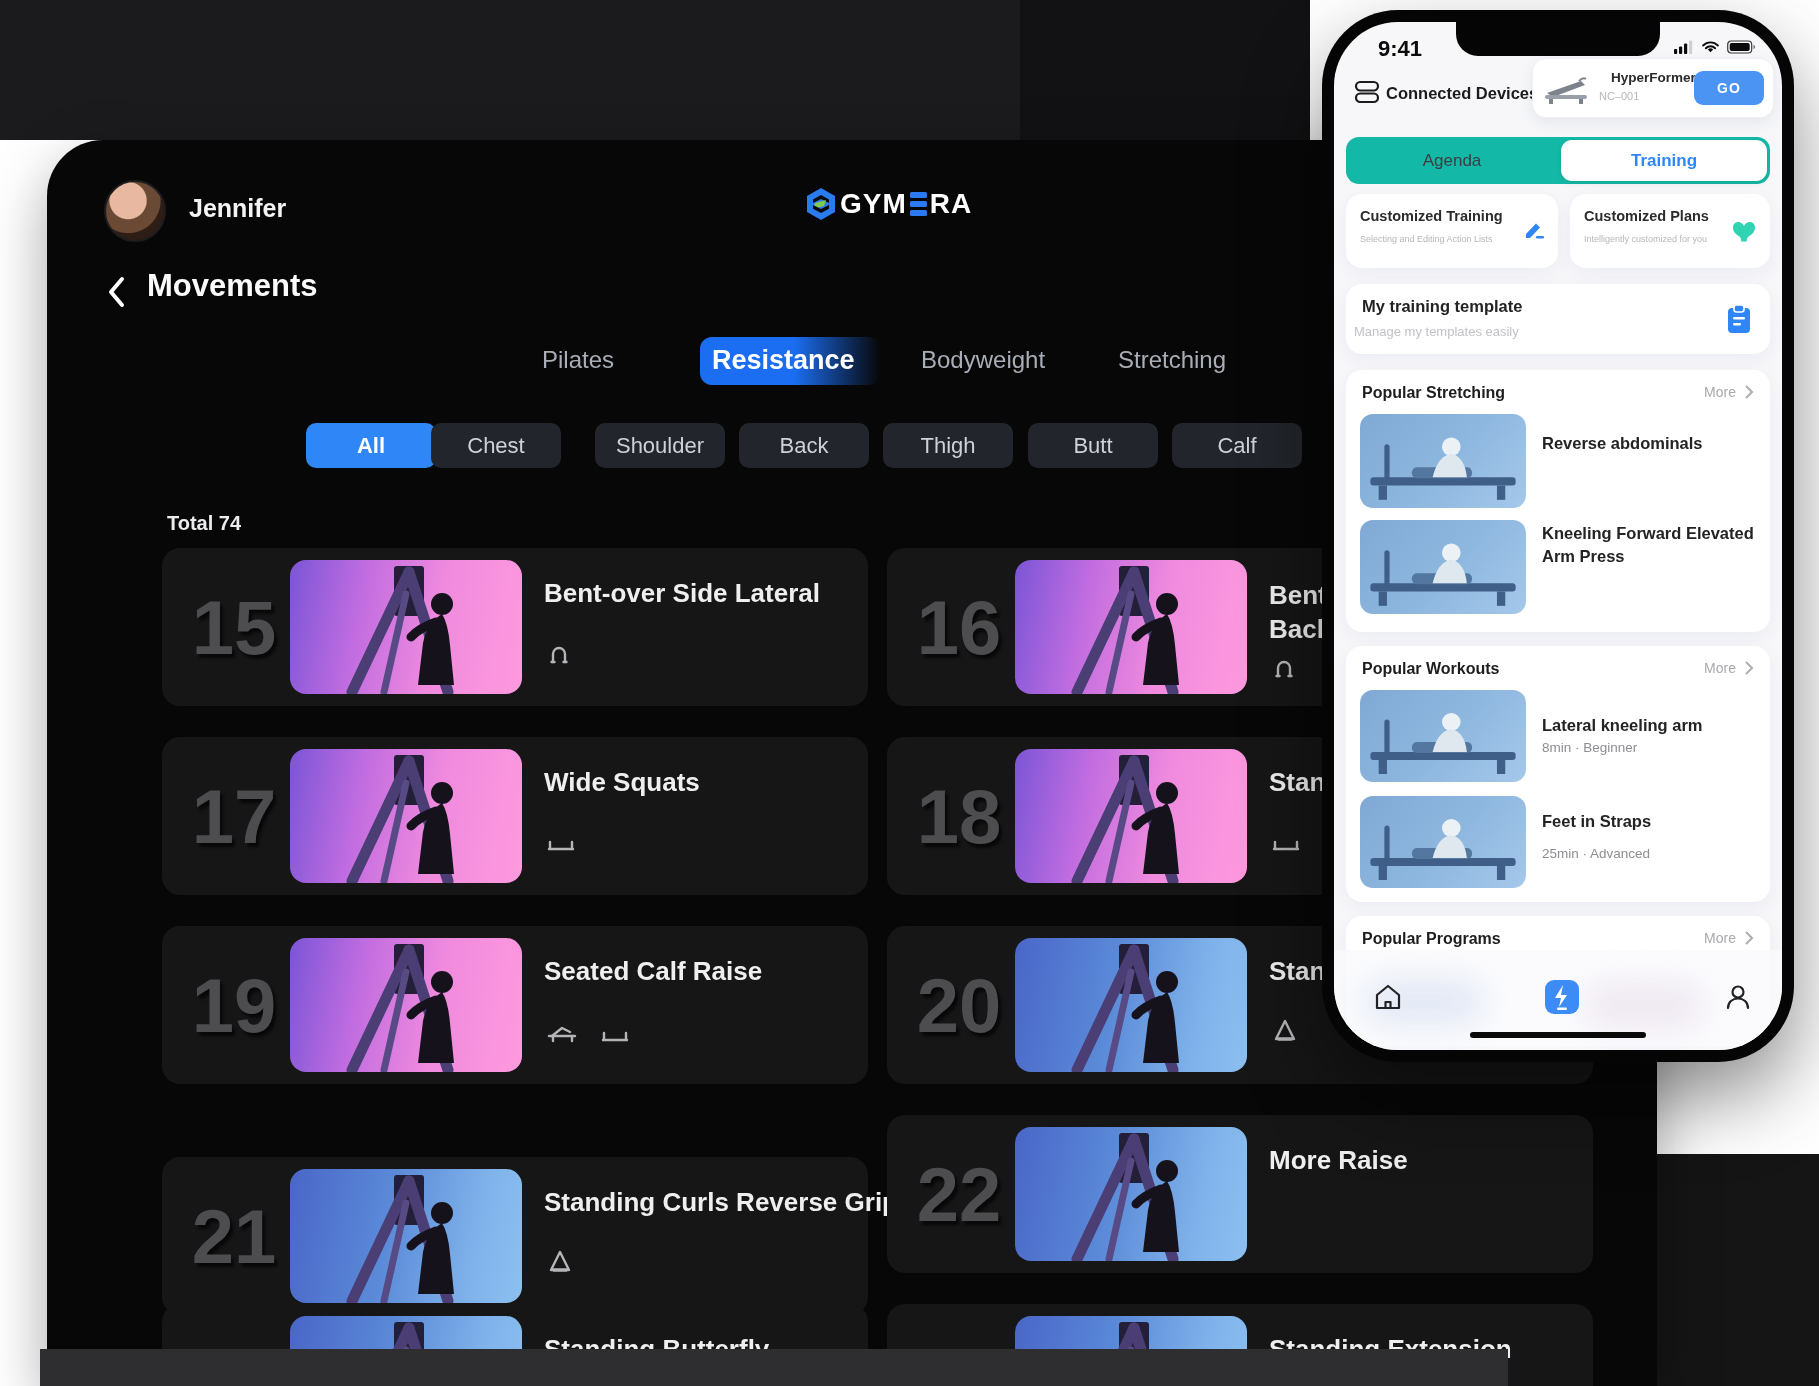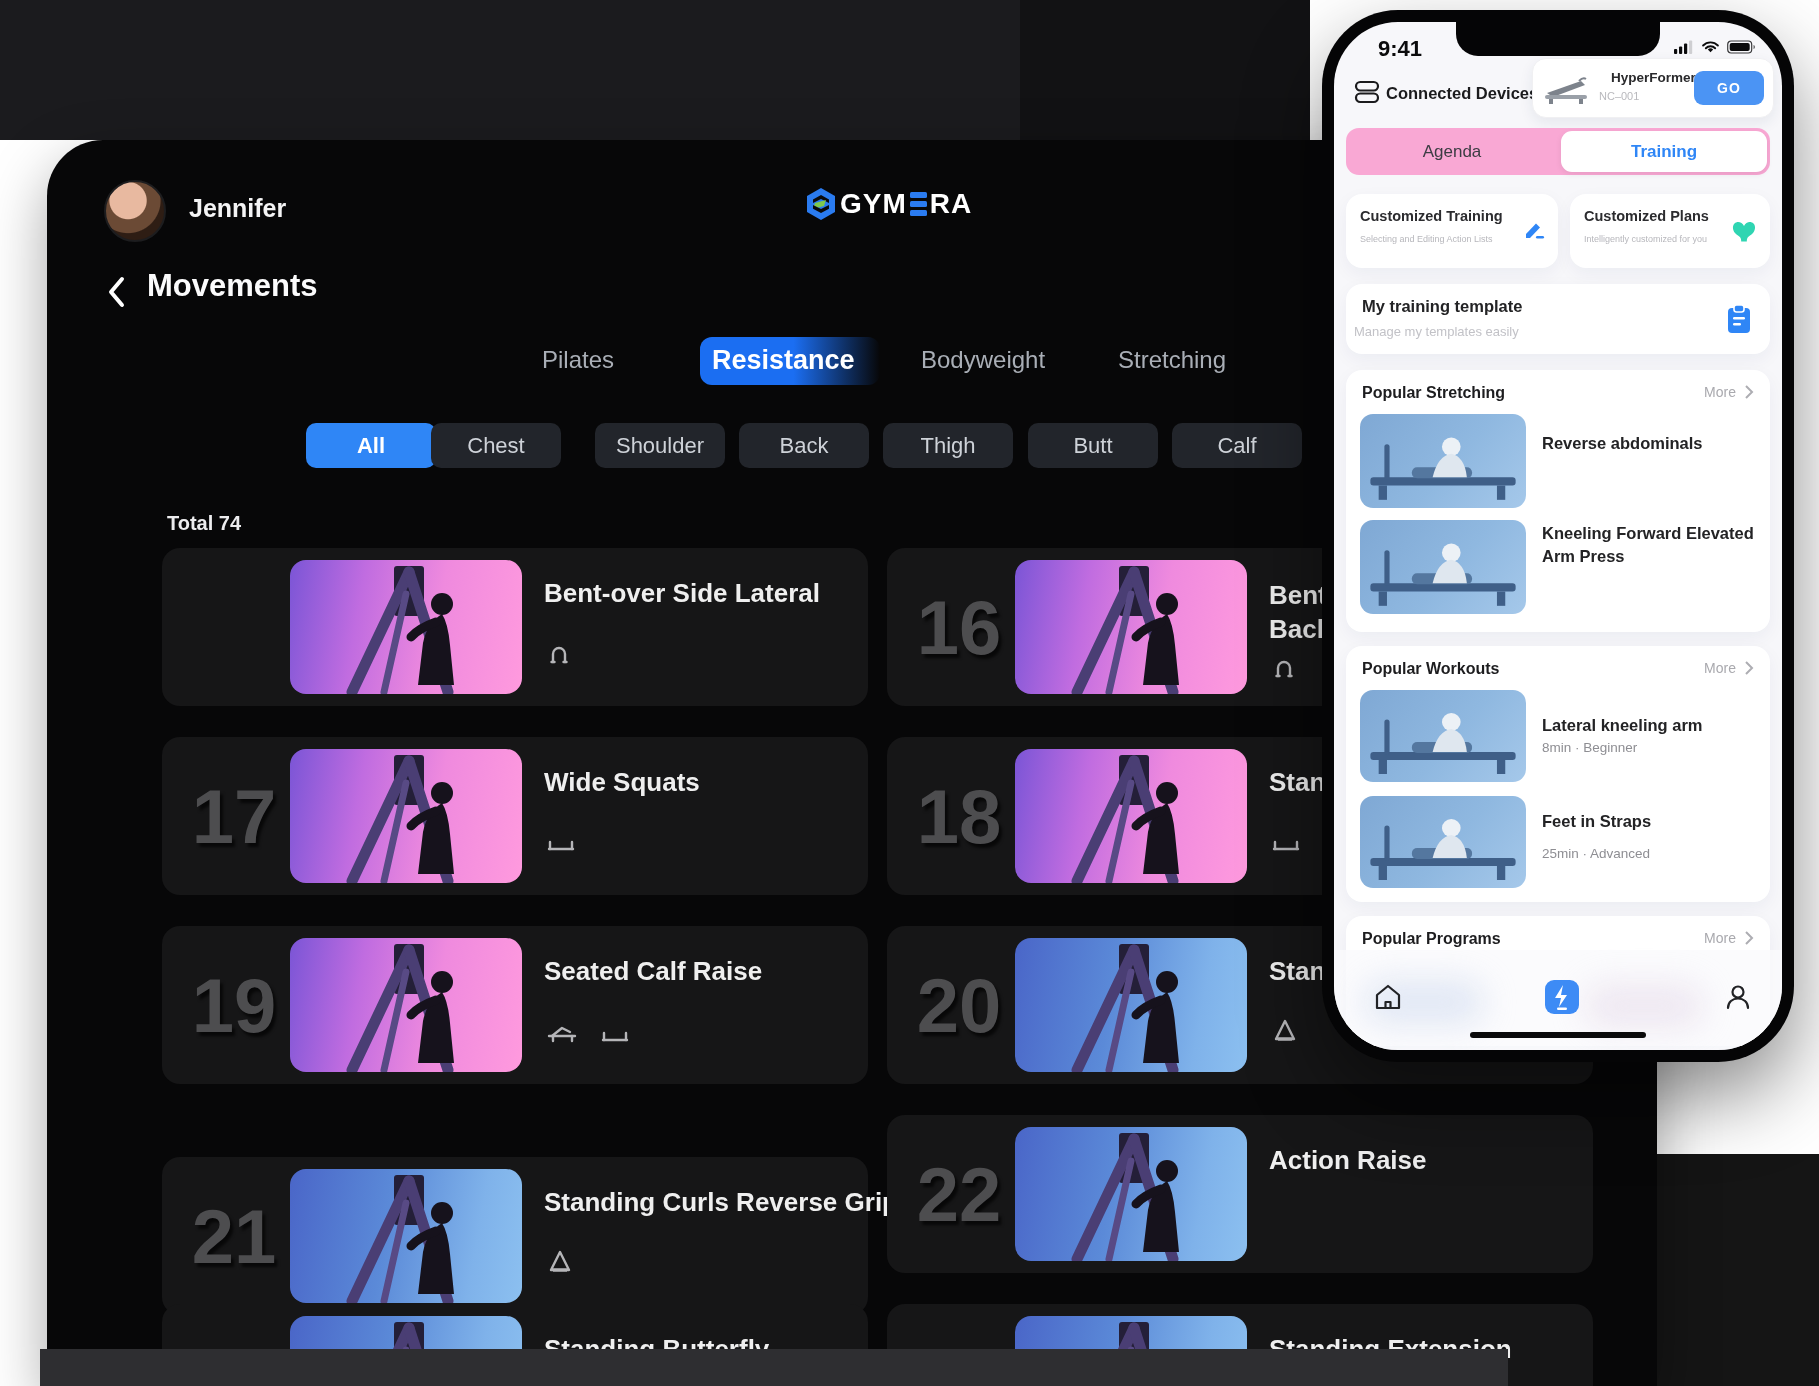--- a/index.html
+++ b/index.html
@@ -60,21 +60,21 @@
   .p-status{position:absolute;right:26px;top:18px;display:flex;gap:7px;align-items:center;}
 
   .p-hdr-label{position:absolute;left:52px;top:62px;font-size:16.5px;font-weight:700;color:#1b1b1d;}
   .device-card{position:absolute;left:198px;top:36px;width:240px;height:58px;background:#fff;border-radius:14px;
                box-shadow:0 5px 14px rgba(30,50,90,.08);border:1px solid #f0f0f2;}
   .device-name{position:absolute;left:66px;top:11px;font-size:13.5px;font-weight:700;color:#2a2a2c;padding-left:12px;}
   .device-model{position:absolute;left:66px;top:31px;font-size:11px;color:#b9b9bd;}
   .go-btn{position:absolute;right:9px;top:12px;width:70px;height:34px;border-radius:9px;background:#4B94F4;
           color:#fff;font-size:14px;font-weight:700;letter-spacing:1px;display:flex;align-items:center;justify-content:center;}
 
-  .segmented{position:absolute;left:12px;top:106px;width:424px;height:47px;background:#f9a8d4;border-radius:13px;text-align:right;}
+  .segmented{position:absolute;left:12px;top:115px;width:424px;height:47px;background:#14b8a6;border-radius:13px;text-align:right;}
   .seg-left{position:absolute;left:0;top:0;width:212px;height:47px;display:flex;align-items:center;justify-content:center;
             font-size:17px;color:#3c3c43;}
   .seg-right{position:absolute;left:215px;top:3px;width:206px;height:41px;background:#fff;border-radius:11px;
              display:flex;align-items:center;justify-content:center;font-size:17px;font-weight:700;color:#2F86F6;
              box-shadow:0 2px 6px rgba(0,0,0,.08);}
 
   .p-card{position:absolute;background:#ffffff;border-radius:16px;box-shadow:0 6px 18px rgba(25,45,90,.05);}
   .qc-title{position:absolute;left:14px;top:14px;font-size:14.5px;font-weight:700;color:#2c2c2f;white-space:nowrap;}
   .qc-sub{position:absolute;left:14px;top:40px;font-size:9px;color:#b7b7bc;white-space:nowrap;}
   .qc-icon{position:absolute;right:12px;top:24px;}
@@ -178,20 +178,21 @@
     <div class="t-chip" style="left:384px;text-align:center;">Chest</div>
     <div class="t-chip" style="left:548px;">Shoulder</div>
     <div class="t-chip" style="left:692px;">Back</div>
     <div class="t-chip" style="left:836px;">Thigh</div>
     <div class="t-chip" style="left:981px;">Butt</div>
     <div class="t-chip" style="left:1125px;">Calf</div>
 
     <div class="abs total">Total 74</div>
 
     <div class="t-card" style="left:115px;top:408px;">
+      <div class="t-num">15</div>
       <div class="t-thumb pink">
           <svg viewBox="0 0 232 134" preserveAspectRatio="none">
             <use href="#sil-machine"></use>
           </svg>
         </div>
       <div class="t-title">Bent-over Side Lateral</div>
       <div class="t-icons">
         <svg width="26" height="28" viewBox="0 0 26 28" fill="none" stroke="#b5b5b8" stroke-width="2.4" stroke-linecap="round">
             <path d="M7 24 v-8 a6 6 0 0 1 12 0 v8"></path>
             <path d="M5.5 24 h3 M17.5 24 h3"></path>
@@ -299,21 +300,21 @@
           </svg>
       </div>
     </div>
     <div class="t-card" style="left:840px;top:975px;">
       <div class="t-num">22</div>
       <div class="t-thumb blue">
           <svg viewBox="0 0 232 134" preserveAspectRatio="none">
             <use href="#sil-machine"></use>
           </svg>
         </div>
-      <div class="t-title">Action Raise</div>
+      <div class="t-title">More Raise</div>
     </div>
 
     <div class="t-card" style="left:115px;top:1164px;">
       <div class="t-num"></div>
       <div class="t-thumb blue">
           <svg viewBox="0 0 232 134" preserveAspectRatio="none">
             <use href="#sil-machine"></use>
           </svg>
         </div>
       <div class="t-title">Standing Butterfly</div>

